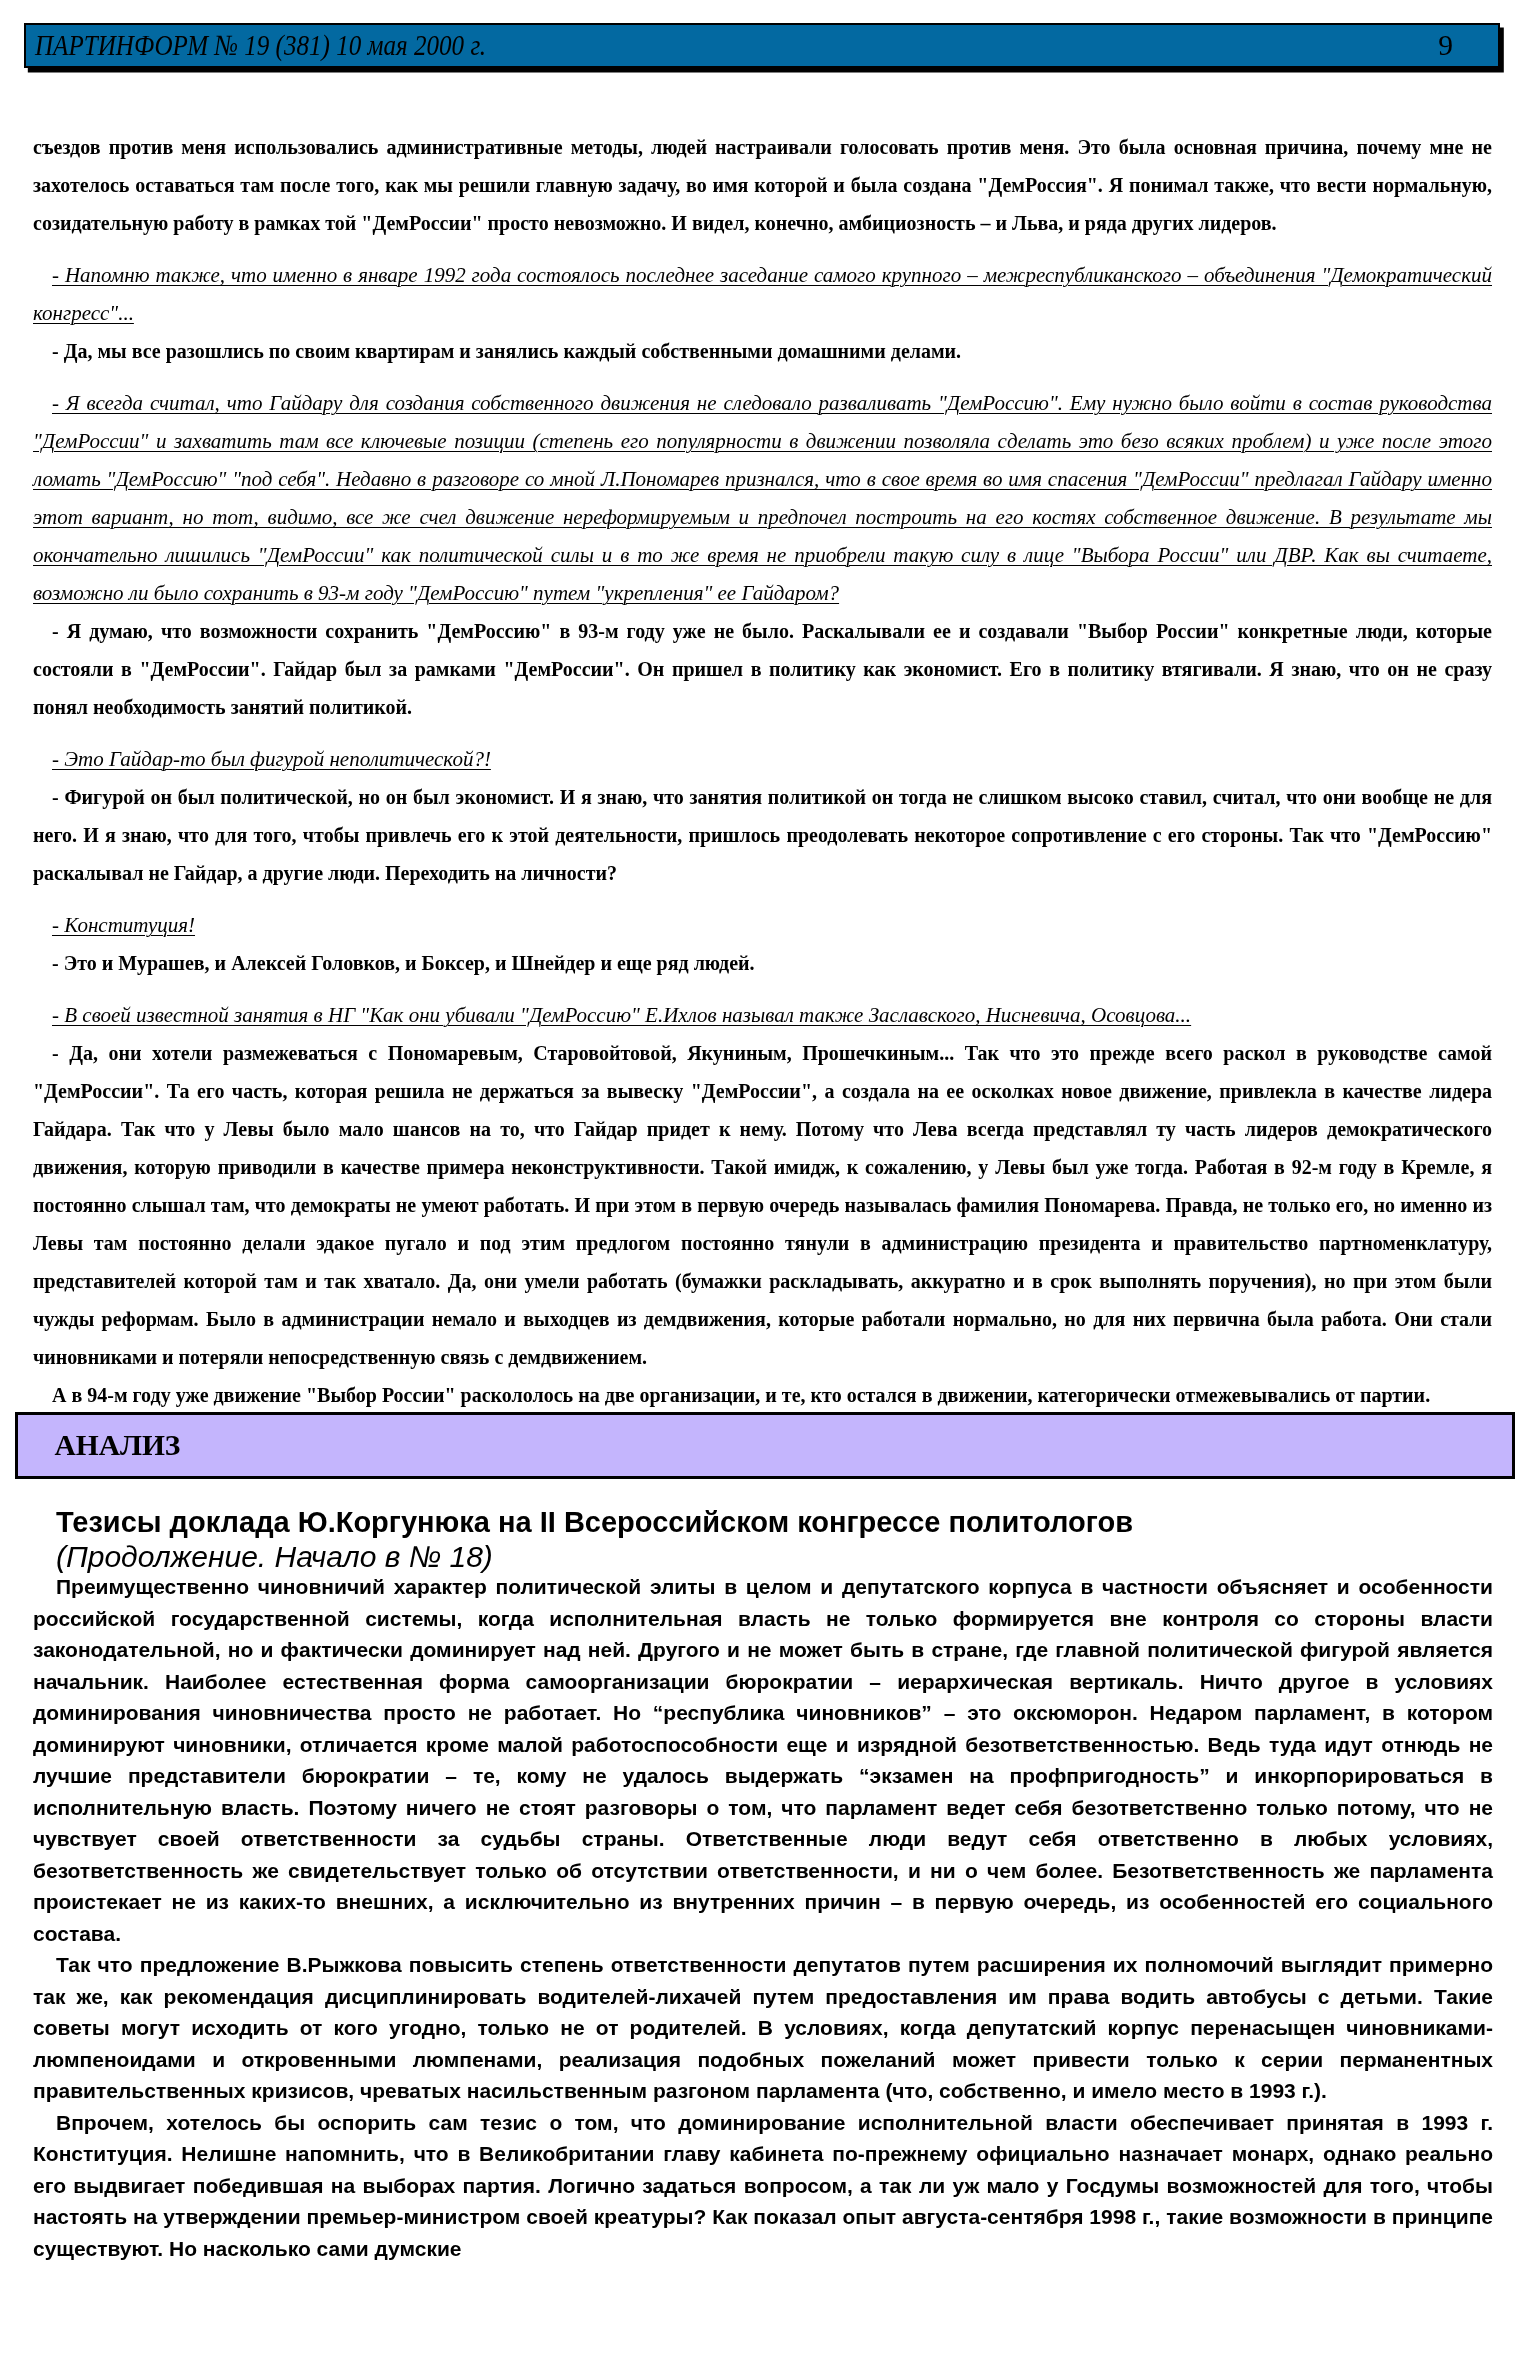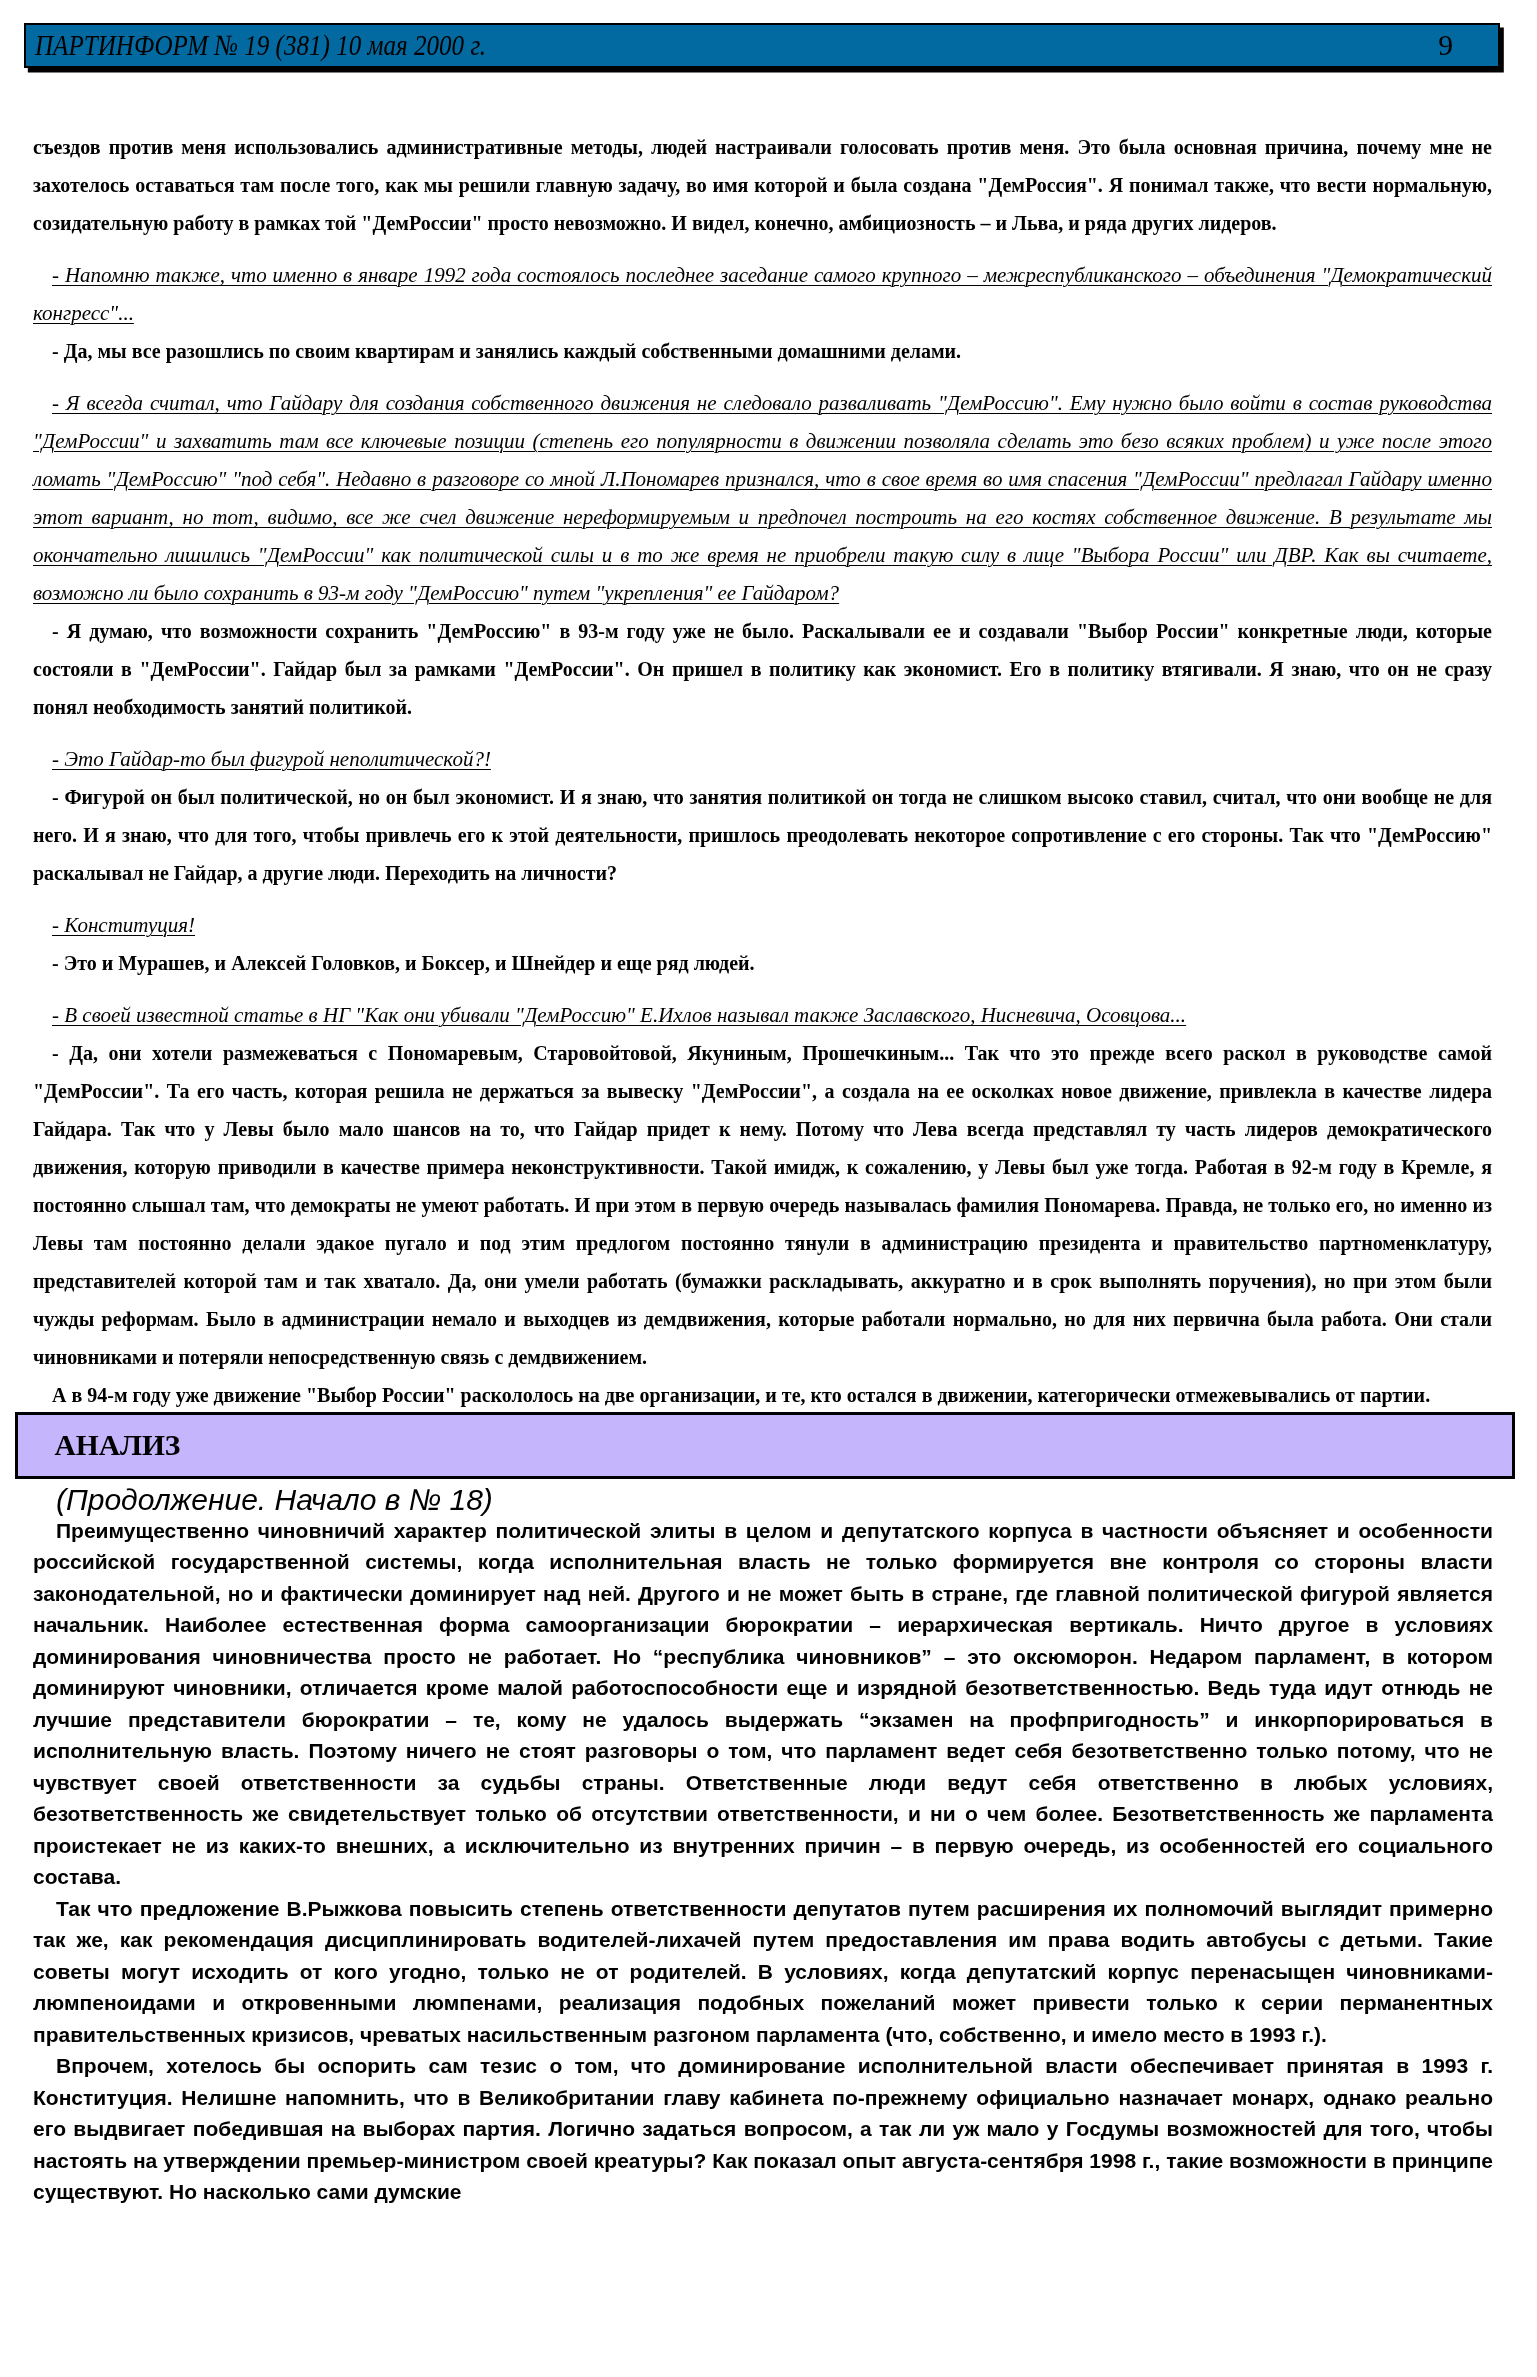--- a/index.html
+++ b/index.html
@@ -64,31 +64,32 @@
 <div class="interview">
   <p class="ans" style="text-indent:0">съездов против меня использовались административные методы, людей настраивали голосовать против меня. Это была основная причина, почему мне не захотелось оставаться там после того, как мы решили главную задачу, во имя которой и была создана "ДемРоссия". Я понимал также, что вести нормальную, созидательную работу в рамках той "ДемРоссии" просто невозможно. И видел, конечно, амбициозность – и Льва, и ряда других лидеров.</p>
   <p class="q">- Напомню также, что именно в январе 1992 года состоялось последнее заседание самого крупного – межреспубликанского – объединения "Демократический конгресс"...</p>
   <p class="ans">- Да, мы все разошлись по своим квартирам и занялись каждый собственными домашними делами.</p>
   <p class="q">- Я всегда считал, что Гайдару для создания собственного движения не следовало разваливать "ДемРоссию". Ему нужно было войти в состав руководства "ДемРоссии" и захватить там все ключевые позиции (степень его популярности в движении позволяла сделать это безо всяких проблем) и уже после этого ломать "ДемРоссию" "под себя". Недавно в разговоре со мной Л.Пономарев признался, что в свое время во имя спасения "ДемРоссии" предлагал Гайдару именно этот вариант, но тот, видимо, все же счел движение нереформируемым и предпочел построить на его костях собственное движение. В результате мы окончательно лишились "ДемРоссии" как политической силы и в то же время не приобрели такую силу в лице "Выбора России" или ДВР. Как вы считаете, возможно ли было сохранить в 93-м году "ДемРоссию" путем "укрепления" ее Гайдаром?</p>
   <p class="ans">- Я думаю, что возможности сохранить "ДемРоссию" в 93-м году уже не было. Раскалывали ее и создавали "Выбор России" конкретные люди, которые состояли в "ДемРоссии". Гайдар был за рамками "ДемРоссии". Он пришел в политику как экономист. Его в политику втягивали. Я знаю, что он не сразу понял необходимость занятий политикой.</p>
   <p class="q">- Это Гайдар-то был фигурой неполитической?!</p>
   <p class="ans">- Фигурой он был политической, но он был экономист. И я знаю, что занятия политикой он тогда не слишком высоко ставил, считал, что они вообще не для него. И я знаю, что для того, чтобы привлечь его к этой деятельности, пришлось преодолевать некоторое сопротивление с его стороны. Так что "ДемРоссию" раскалывал не Гайдар, а другие люди. Переходить на личности?</p>
   <p class="q">- Конституция!</p>
   <p class="ans">- Это и Мурашев, и Алексей Головков, и Боксер, и Шнейдер и еще ряд людей.</p>
-  <p class="q">- В своей известной статье в НГ "Как они убивали "ДемРоссию" Е.Ихлов называл также Заславского, Нисневича, Осовцова...</p>
+  <p class="q">- В своей известной занятия в НГ "Как они убивали "ДемРоссию" Е.Ихлов называл также Заславского, Нисневича, Осовцова...</p>
   <p class="ans">- Да, они хотели размежеваться с Пономаревым, Старовойтовой, Якуниным, Прошечкиным... Так что это прежде всего раскол в руководстве самой "ДемРоссии". Та его часть, которая решила не держаться за вывеску "ДемРоссии", а создала на ее осколках новое движение, привлекла в качестве лидера Гайдара. Так что у Левы было мало шансов на то, что Гайдар придет к нему. Потому что Лева всегда представлял ту часть лидеров демократического движения, которую приводили в качестве примера неконструктивности. Такой имидж, к сожалению, у Левы был уже тогда. Работая в 92-м году в Кремле, я постоянно слышал там, что демократы не умеют работать. И при этом в первую очередь называлась фамилия Пономарева. Правда, не только его, но именно из Левы там постоянно делали эдакое пугало и под этим предлогом постоянно тянули в администрацию президента и правительство партноменклатуру, представителей которой там и так хватало. Да, они умели работать (бумажки раскладывать, аккуратно и в срок выполнять поручения), но при этом были чужды реформам. Было в администрации немало и выходцев из демдвижения, которые работали нормально, но для них первична была работа. Они стали чиновниками и потеряли непосредственную связь с демдвижением.</p>
   <p class="ans">А в 94-м году уже движение "Выбор России" раскололось на две организации, и те, кто остался в движении, категорически отмежевывались от партии.</p>
   <p class="end">(Окончание – в следующем номере)</p>
 </div>
 
 <div class="section-box">
   <span class="section-label">АНАЛИЗ</span>
 </div>
 
 <div class="article" style="top:1485px">
+  <h1 class="article-title">Тезисы доклада Ю.Коргунюка на II Всероссийском конгрессе политологов</h1>
   <div class="article-subtitle">(Продолжение. Начало в № 18)</div>
   <div class="article-body">
     <p>Преимущественно чиновничий характер политической элиты в целом и депутатского корпуса в частности объясняет и особенности российской государственной системы, когда исполнительная власть не только формируется вне контроля со стороны власти законодательной, но и фактически доминирует над ней. Другого и не может быть в стране, где главной политической фигурой является начальник. Наиболее естественная форма самоорганизации бюрократии – иерархическая вертикаль. Ничто другое в условиях доминирования чиновничества просто не работает. Но “республика чиновников” – это оксюморон. Недаром парламент, в котором доминируют чиновники, отличается кроме малой работоспособности еще и изрядной безответственностью. Ведь туда идут отнюдь не лучшие представители бюрократии – те, кому не удалось выдержать “экзамен на профпригодность” и инкорпорироваться в исполнительную власть. Поэтому ничего не стоят разговоры о том, что парламент ведет себя безответственно только потому, что не чувствует своей ответственности за судьбы страны. Ответственные люди ведут себя ответственно в любых условиях, безответственность же свидетельствует только об отсутствии ответственности, и ни о чем более. Безответственность же парламента проистекает не из каких-то внешних, а исключительно из внутренних причин – в первую очередь, из особенностей его социального состава.</p>
     <p>Так что предложение В.Рыжкова повысить степень ответственности депутатов путем расширения их полномочий выглядит примерно так же, как рекомендация дисциплинировать водителей-лихачей путем предоставления им права водить автобусы с детьми. Такие советы могут исходить от кого угодно, только не от родителей. В условиях, когда депутатский корпус перенасыщен чиновниками-люмпеноидами и откровенными люмпенами, реализация подобных пожеланий может привести только к серии перманентных правительственных кризисов, чреватых насильственным разгоном парламента (что, собственно, и имело место в 1993 г.).</p>
     <p>Впрочем, хотелось бы оспорить сам тезис о том, что доминирование исполнительной власти обеспечивает принятая в 1993 г. Конституция. Нелишне напомнить, что в Великобритании главу кабинета по-прежнему официально назначает монарх, однако реально его выдвигает победившая на выборах партия. Логично задаться вопросом, а так ли уж мало у Госдумы возможностей для того, чтобы настоять на утверждении премьер-министром своей креатуры? Как показал опыт августа-сентября 1998 г., такие возможности в принципе существуют. Но насколько сами думские</p>
   </div>
 </div>
 
 
 </body></html>

